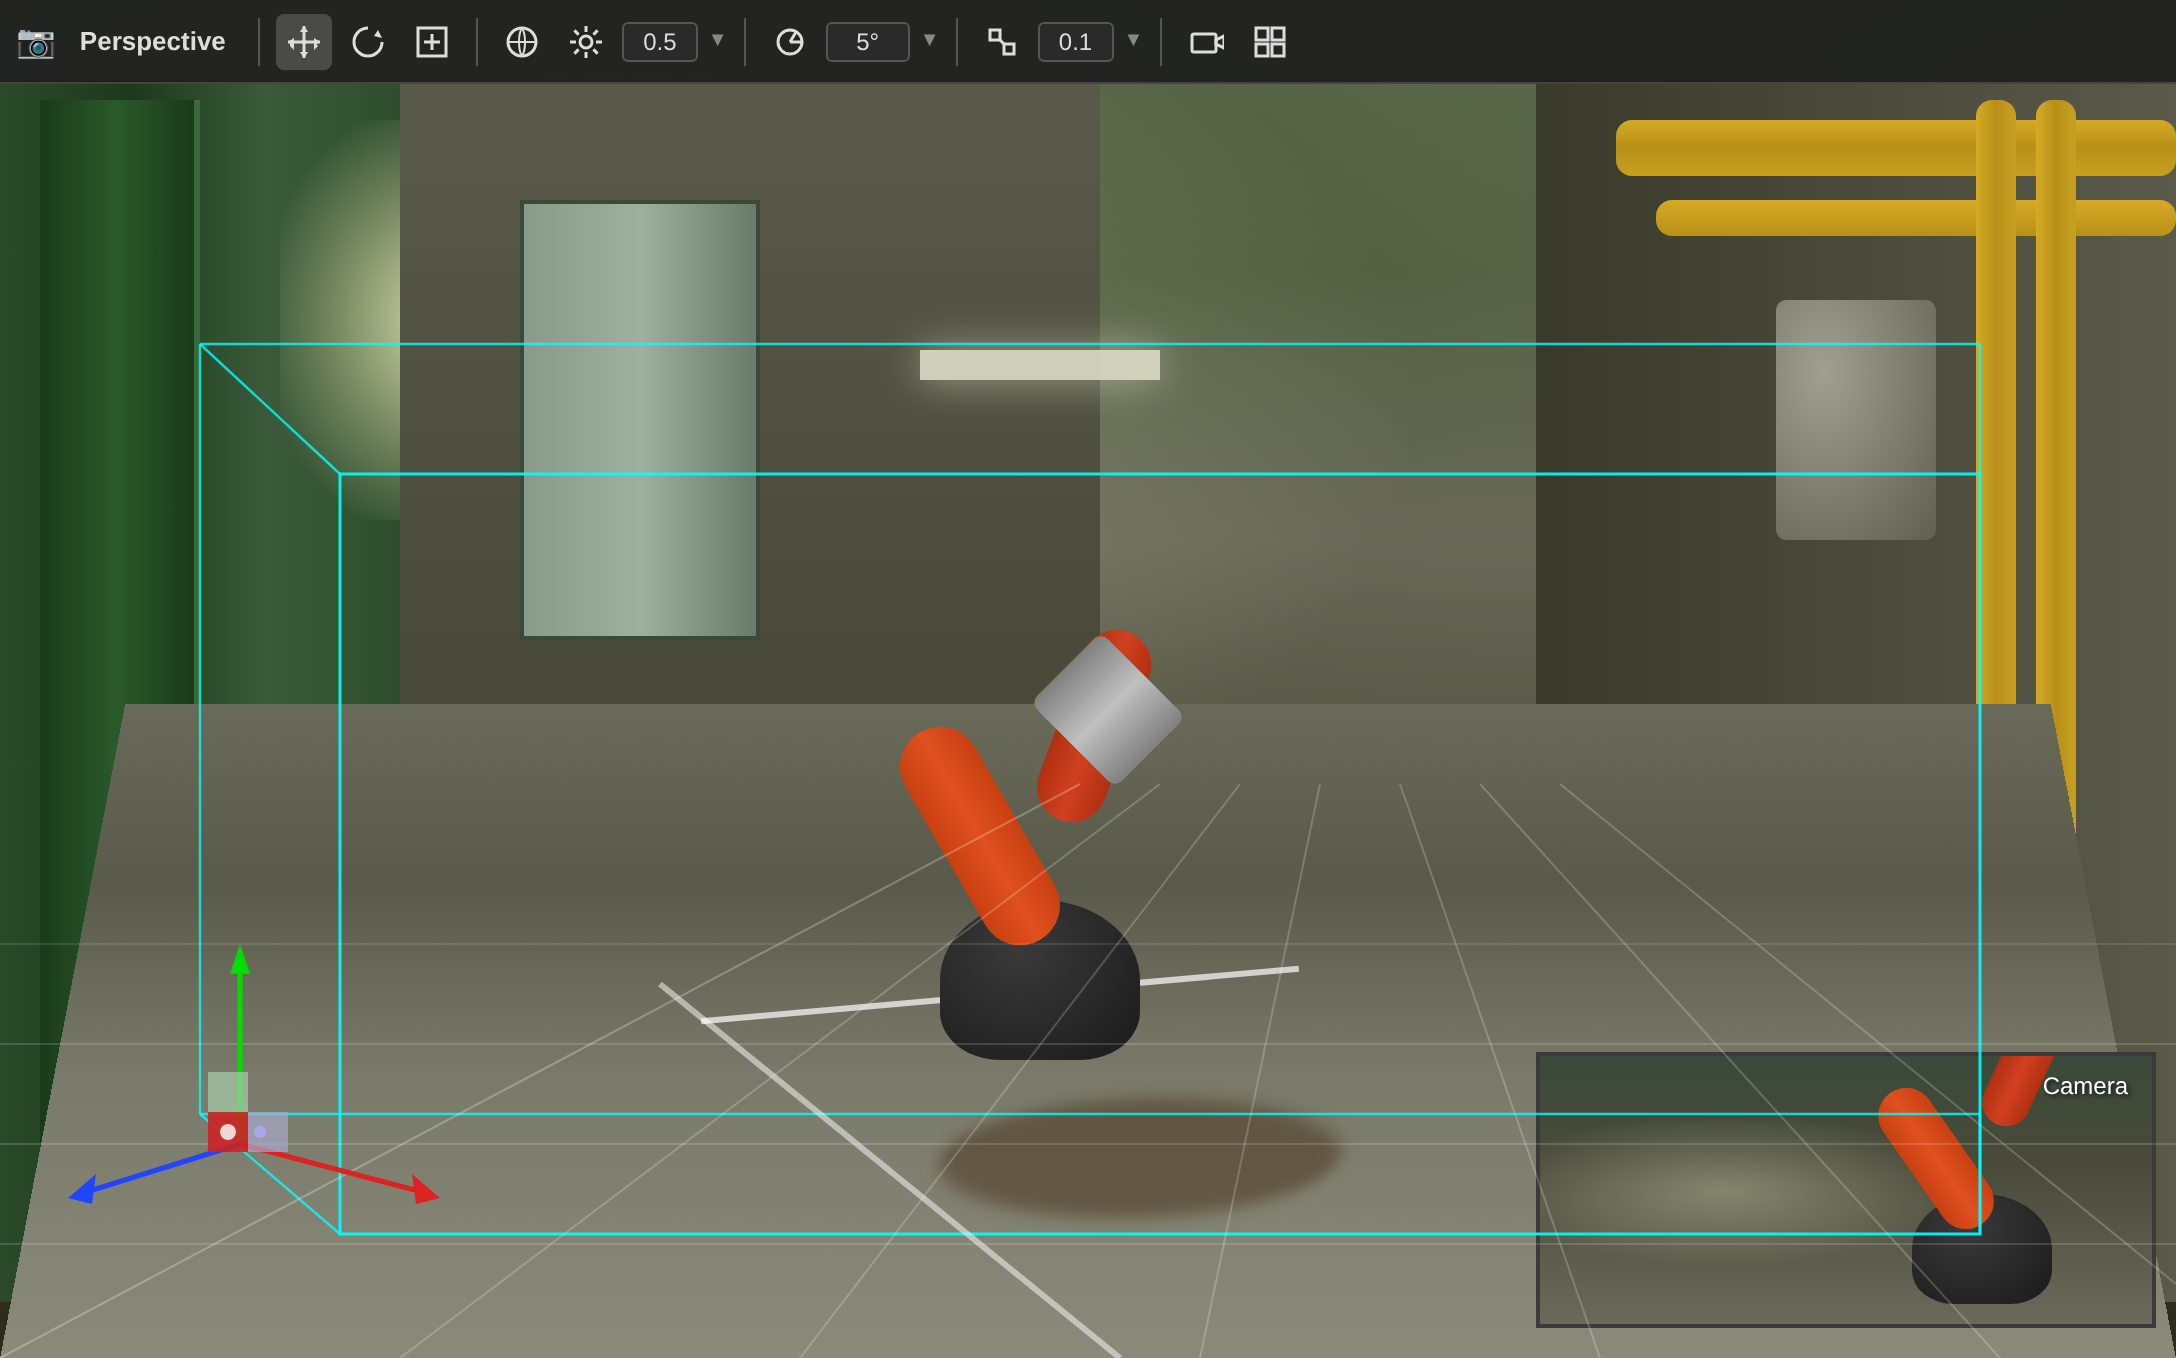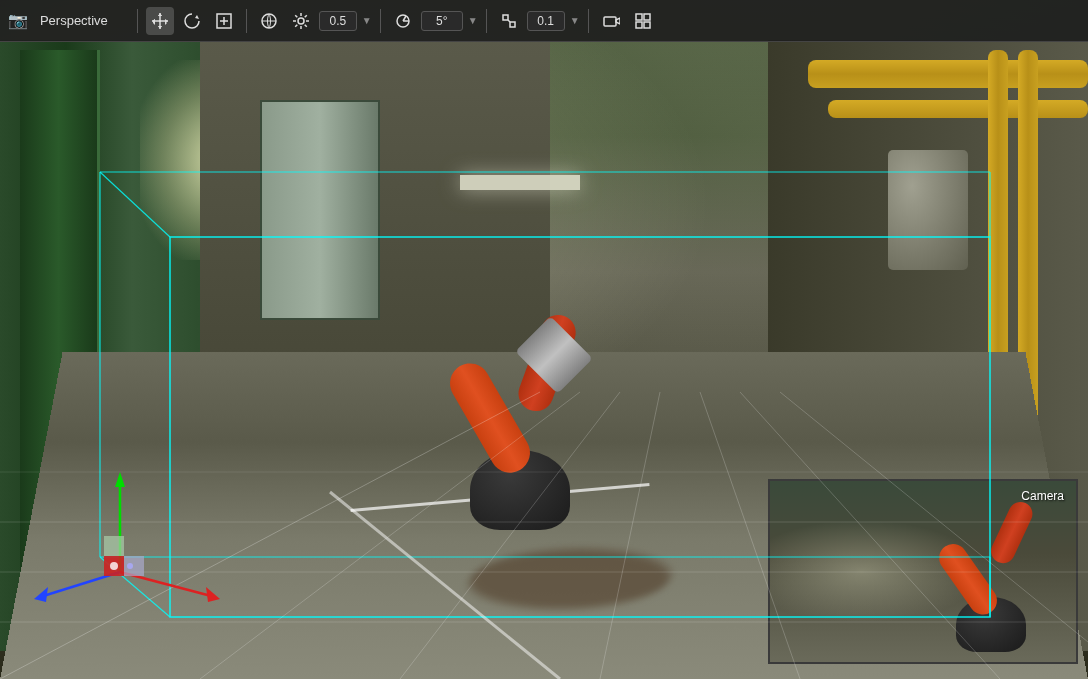--- a/index.html
+++ b/index.html
@@ -197,21 +197,21 @@
       width: 60px; height: 50px;
       background: linear-gradient(90deg, #808080, #c0c0c0, #808080);
       border-radius: 5px;
       transform: rotate(45deg);
     }
 
     
     #camera-preview {
       position: absolute;
       right: 10px; bottom: 15px;
-      width: 310px; height: 185px;
+      width: 310px; height: 138px;
       border: 2px solid #3a3a3a;
       background: #1a1a1a;
       overflow: hidden;
     }
 
     #camera-preview-bg {
       width: 100%; height: 100%;
       background:
         radial-gradient(ellipse at 30% 50%, rgba(255,255,220,0.3) 0%, transparent 40%),
         linear-gradient(180deg, #3a4a3a 0%, #4a4a3a 40%, #5a5a4a 70%, #6a6a5a 100%);
@@ -292,23 +292,23 @@
       cursor: pointer;
       display: flex; align-items: center; justify-content: center;
       font-size: 14px;
       transition: background 0.15s;
     }
     .toolbar-btn.active { background: rgba(255,255,255,0.18); }
 
     .toolbar-label {
       color: #ddd;
       font-size: 13px;
-      font-weight: normal;
+      font-weight: bold;
       margin-left: 4px;
-      margin-right: 21px;
+      margin-right: 8px;
     }
 
     .toolbar-camera-icon {
       color: #aaa;
       font-size: 16px;
       margin-right: 4px;
     }
 
     .toolbar-input-group {
       display: flex;

